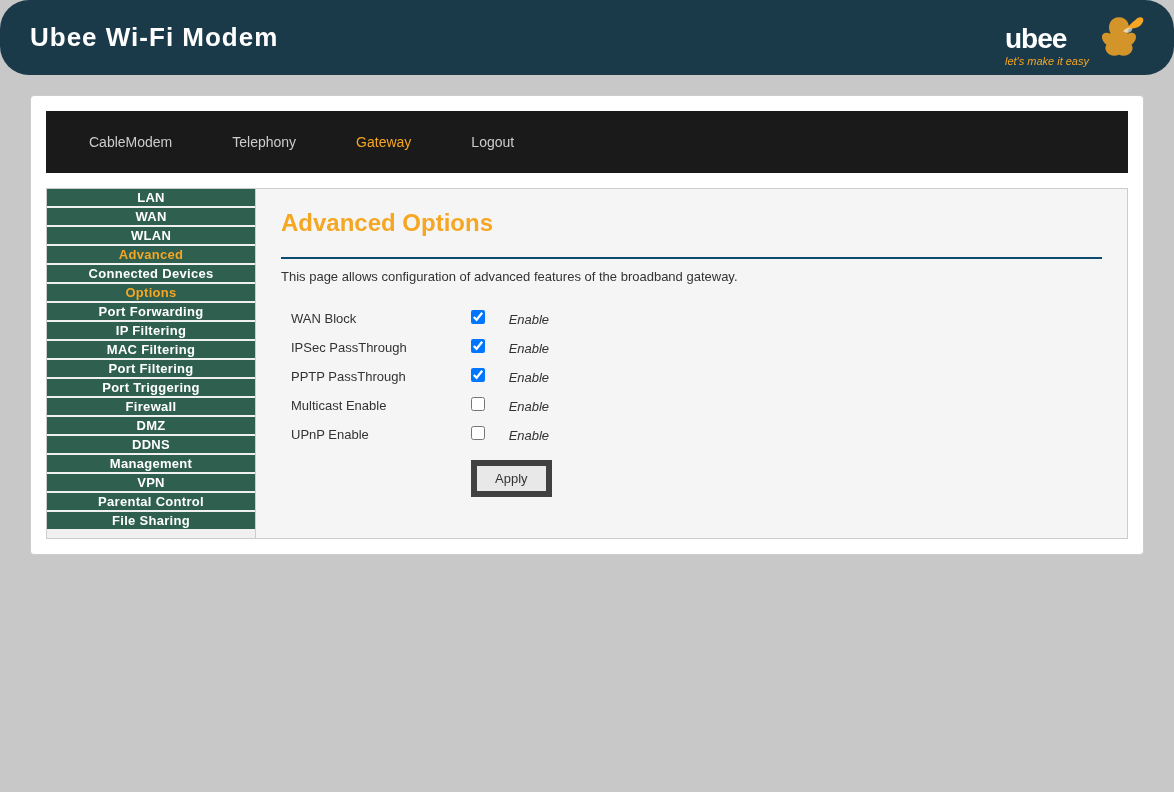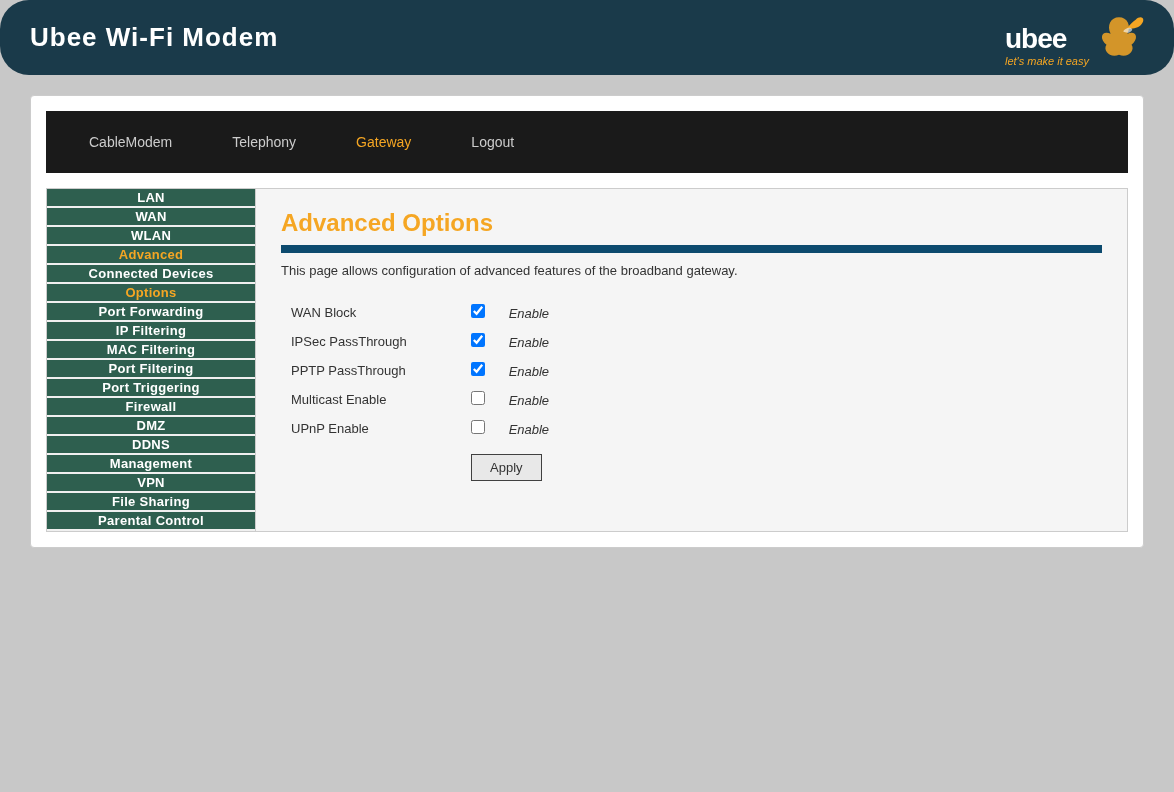--- a/index.html
+++ b/index.html
@@ -116,22 +116,22 @@
       background-color: #f5f5f5;
       border: 1px solid #cccccc;
       border-left: none;
       padding: 20px 25px;
     }
     .page-title {
       color: #f5a623;
       font-size: 24px;
       font-weight: bold;
       margin-bottom: 10px;
-      border-bottom: 8px solid #0c4a6e;
-      padding-bottom: 8px;
+      border-bottom: 2px solid #0c4a6e;
+      padding-bottom: 20px;
     }
     .page-description {
       font-size: 13px;
       color: #333333;
       margin-bottom: 20px;
     }
 
     
     .form-table {
       border-collapse: collapse;
@@ -146,21 +146,21 @@
       width: 180px;
     }
     .enable-label {
       font-style: italic;
       font-size: 13px;
       color: #333333;
       margin-left: 20px;
     }
     .apply-btn {
       background-color: #e8e8e8;
-      border: 1px solid #404040;
+      border: 6px solid #404040;
       padding: 5px 18px;
       cursor: pointer;
       font-size: 13px;
       color: #333333;
       margin-top: 5px;
     }
 
     
     input[type="checkbox"] {
       width: 14px;
@@ -210,22 +210,22 @@
       <button class="sidebar-btn sub">Port Forwarding</button>
       <button class="sidebar-btn sub">IP Filtering</button>
       <button class="sidebar-btn sub">MAC Filtering</button>
       <button class="sidebar-btn sub">Port Filtering</button>
       <button class="sidebar-btn sub">Port Triggering</button>
       <button class="sidebar-btn sub">Firewall</button>
       <button class="sidebar-btn sub">DMZ</button>
       <button class="sidebar-btn sub">DDNS</button>
       <button class="sidebar-btn">Management</button>
       <button class="sidebar-btn sub">VPN</button>
+      <button class="sidebar-btn sub">Parental Control</button>
       <button class="sidebar-btn sub">File Sharing</button>
-      <button class="sidebar-btn sub">Parental Control</button>
     </div>
 
     <div class="page-content">
       <div class="page-title">Advanced Options</div>
       <p class="page-description">This page allows configuration of advanced features of the broadband gateway.</p>
 
       <table class="form-table">
         <tbody>
           <tr>
             <td>WAN Block</td>

